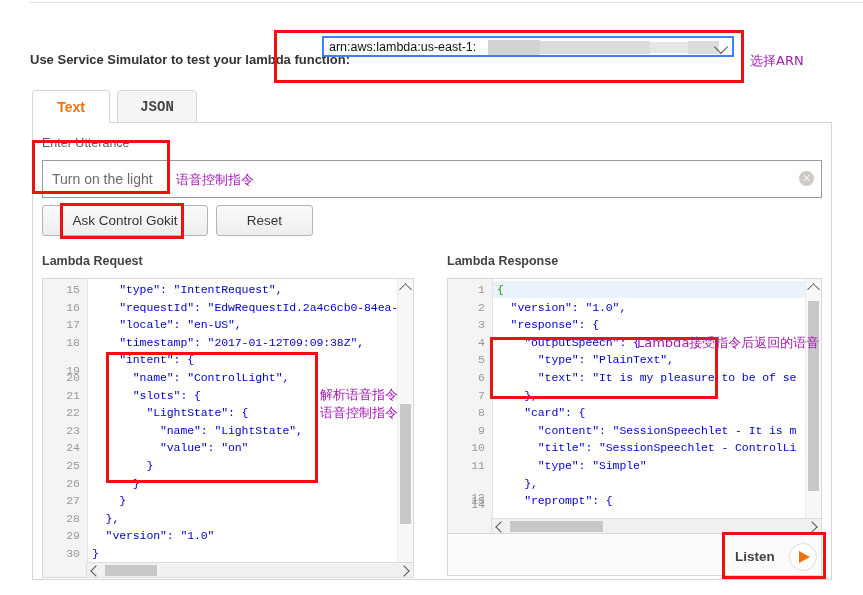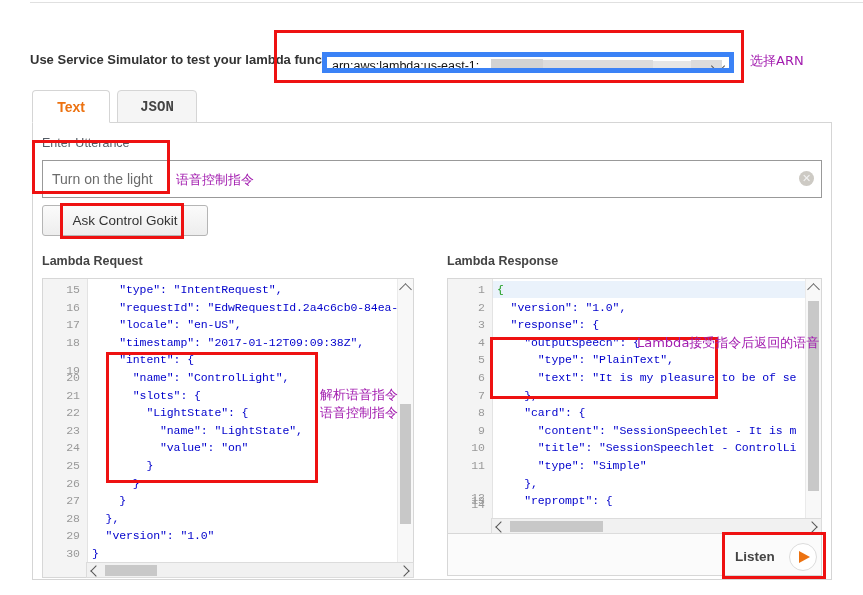--- a/index.html
+++ b/index.html
@@ -38,23 +38,23 @@
   .arn-label {
     position: absolute;
     left: 30px; top: 52px;
     font-size: 13px;
     font-weight: bold;
     color: #333333;
     white-space: nowrap;
   }
   .arn-select {
     position: absolute;
-    left: 322px; top: 52px;
+    left: 322px; top: 36px;
     width: 412px; height: 21px;
-    border: 5px solid #3b82f6;
+    border: 2px solid #3b82f6;
     background: #ffffff;
     box-sizing: border-box;
     overflow: hidden;
   }
   .arn-text {
     position: absolute;
     left: 5px; top: 2px;
     font-size: 12.5px;
     color: #111111;
     white-space: nowrap;
@@ -368,20 +368,21 @@
 
   <div class="panel"></div>
 
   <div class="field-label" id="utterance-label">Enter Utterance</div>
 
   <div class="utterance-box"></div>
   <div class="utterance-text">Turn on the light</div>
   <div class="clear-icon">✕</div>
 
   <div class="btn" id="ask-btn">Ask Control Gokit</div>
+  <div class="btn" id="reset-btn">Reset</div>
 
   <div class="code-title" id="req-title">Lambda Request</div>
   <div class="editor" id="req-editor">
     <div class="gutter" id="req-gutter">
         <div class="gutter-num" style="top: 4px;">15</div>
         <div class="gutter-num" style="top: 21.6px;">16</div>
         <div class="gutter-num" style="top: 39.2px;">17</div>
         <div class="gutter-num" style="top: 56.8px;">18</div>
         <div class="gutter-num" style="top: 85px; text-align: center;">19</div>
         <div class="gutter-num" style="top: 92px;">20</div>

